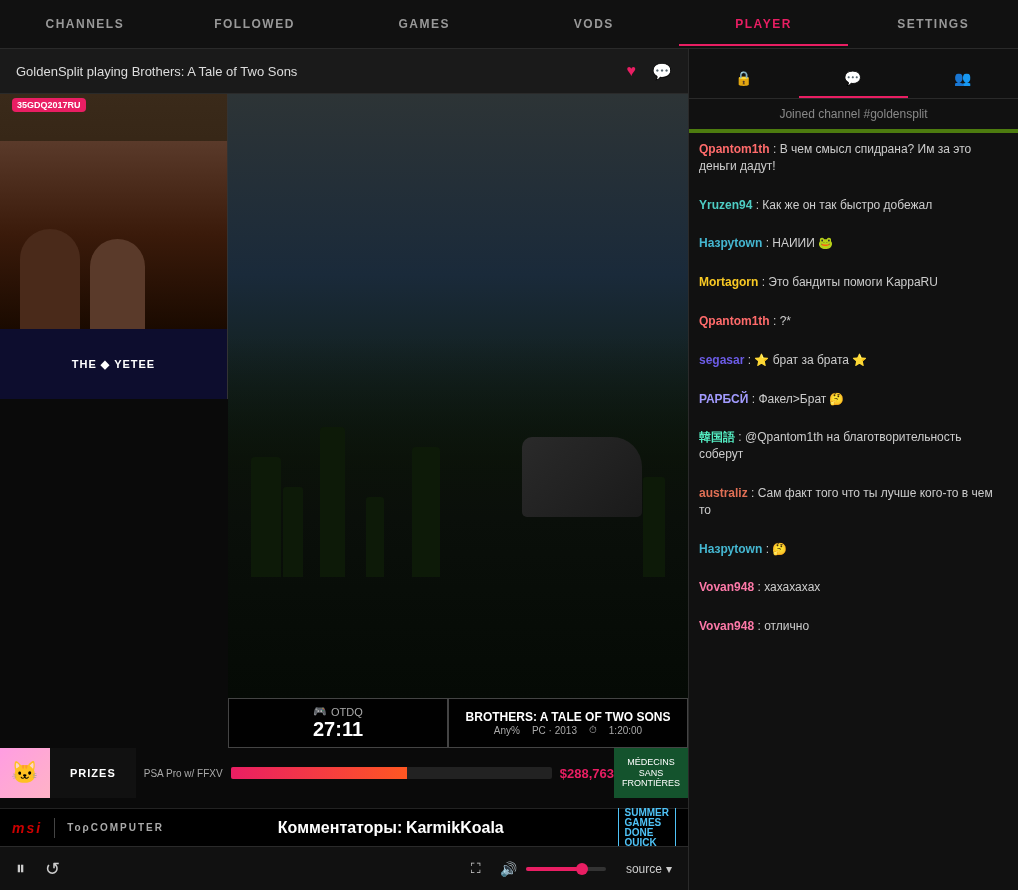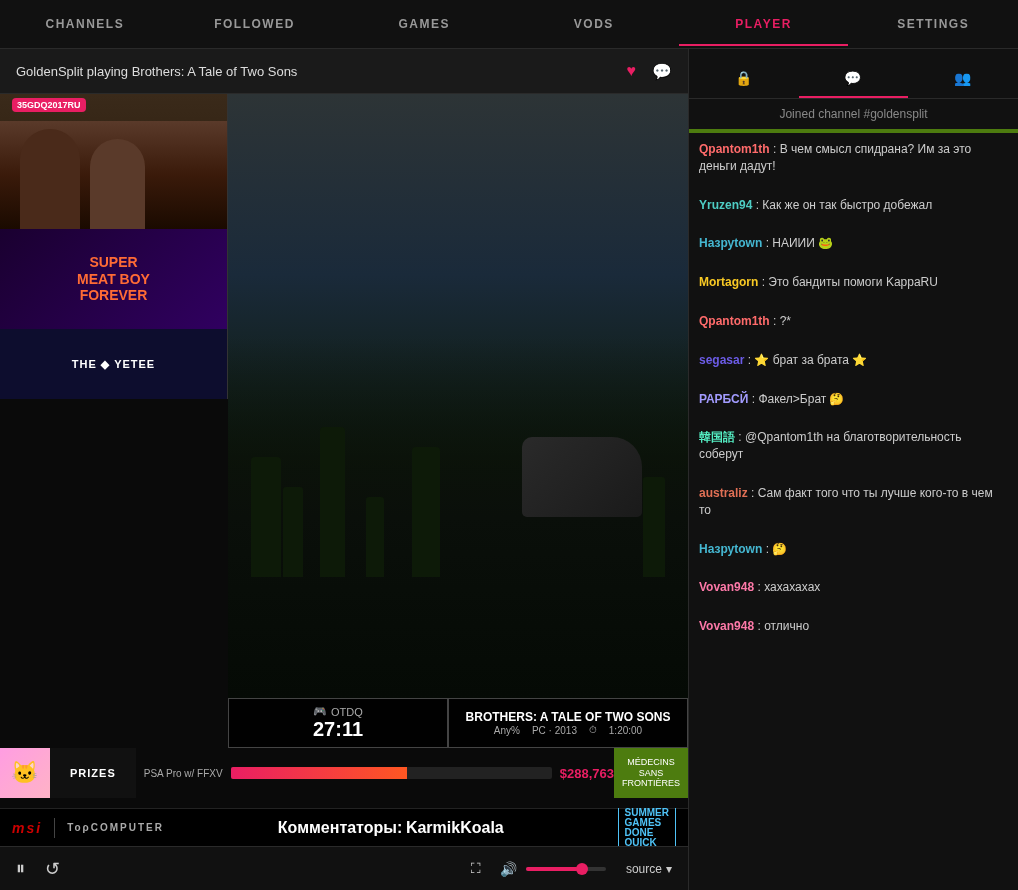--- a/index.html
+++ b/index.html
@@ -283,21 +283,21 @@
       width: 55%;
     }
     .prizes-amount {
       font-size: 13px;
       color: #e91e63;
       font-weight: 700;
       white-space: nowrap;
     }
     .prizes-sponsor {
       height: 100%;
-      background: #4d7c0f;
+      background: #14532d;
       display: flex;
       align-items: center;
       padding: 8px 8px;
     }
     .prizes-sponsor-text {
       font-size: 9px;
       color: white;
       text-align: center;
       line-height: 1.2;
     }
@@ -550,27 +550,20 @@
             <div class="tree" style="left:40%; width:28px; height:130px; border-radius:4px 4px 0 0;"></div>
             <div class="tree" style="right:5%; width:22px; height:100px; border-radius:3px 3px 0 0;"></div>
           </div>
           <div class="rock-formation"></div>
         </div>
 
         <div class="cam-overlay">
           <div class="cam-badge">35GDQ2017RU</div>
           <div class="cam-image-area">
             <div class="cam-people"></div>
-          </div>
-          <div class="game-logo-area">
-            <div class="game-logo-text">
-              <span>SUPER</span><br>
-              <span>MEAT BOY</span><br>
-              <span>FOREVER</span>
-            </div>
           </div>
           <div class="sponsor-logo">
             <div class="sponsor-text">THE ◆ YETEE</div>
           </div>
         </div>
 
         <div class="hud-bar">
           <div class="hud-left">
             <div class="hud-runner">
               <span>🎮</span>

